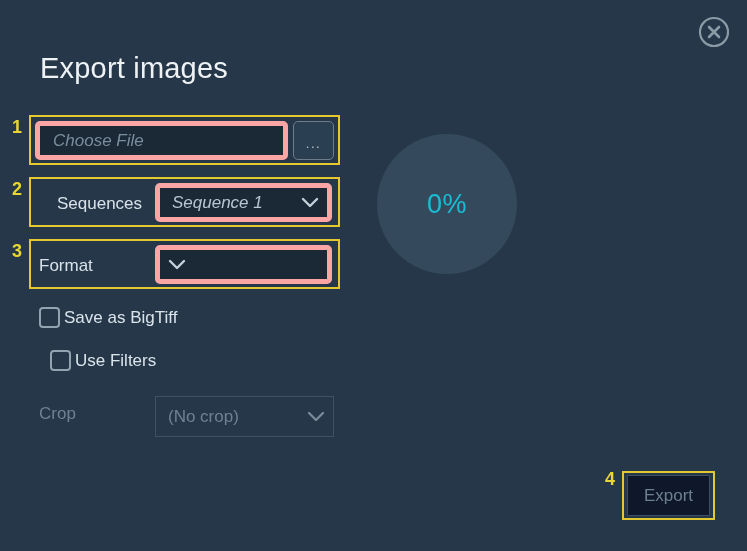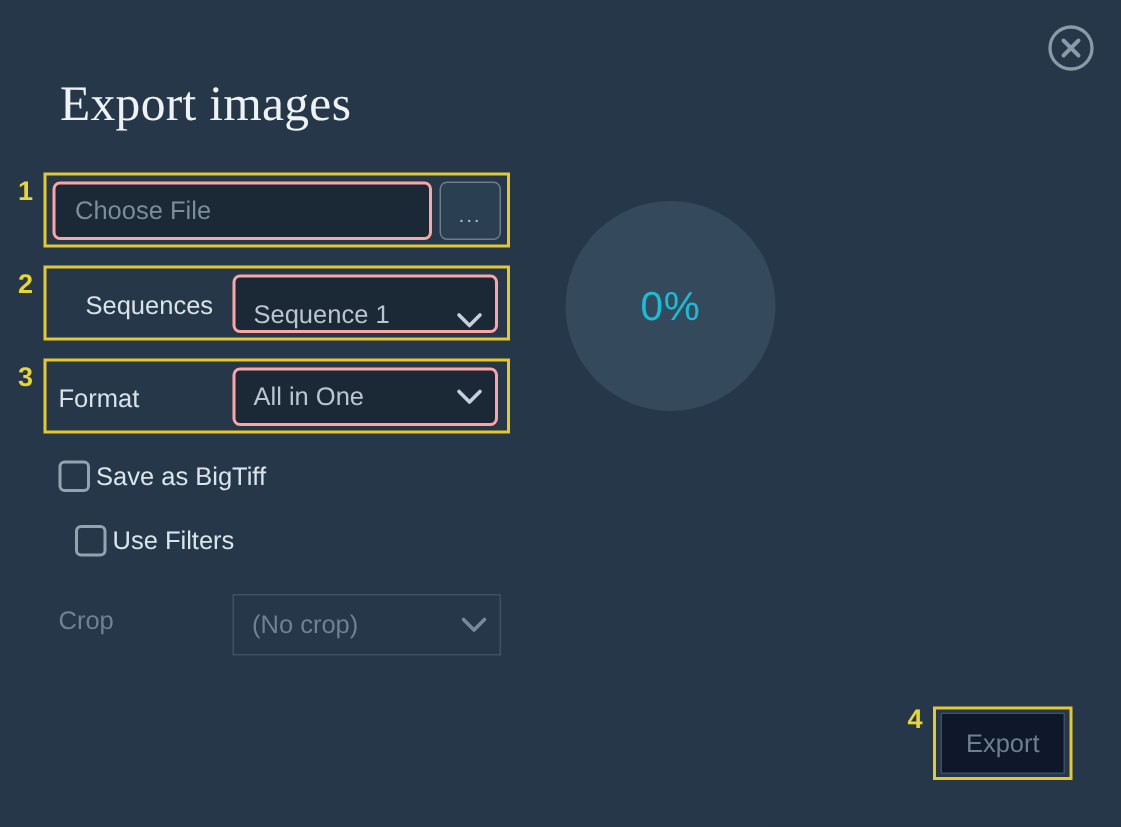--- a/index.html
+++ b/index.html
@@ -25,26 +25,25 @@
     height: 32px;
     cursor: pointer;
   }
   .close-btn svg { display: block; }
 
   
   .title {
     position: absolute;
     left: 40px;
     top: 52px;
-    font-size: 33px;
+    font-size: 29px;
     color: #eef2f5;
     font-weight: 400;
     letter-spacing: .2px;
     white-space: nowrap;
-    font-family: Liberation Serif, serif;
   }
 
   
   .marker {
     position: absolute;
     color: #e9d533;
     font-size: 18px;
     font-weight: bold;
     line-height: 1;
   }
@@ -53,23 +52,24 @@
   .hl {
     position: absolute;
     border: 2px solid #e3c92f;
     box-sizing: border-box;
     background: transparent;
   }
 
   
   .field-dark {
     background: #1b2936;
-    border: 2px solid #fca5a5;
+    border: 5px solid #fca5a5;
     border-radius: 5px;
     box-sizing: border-box;
+    font-style: italic;
   }
   .field-raised {
     background: #2b3f52;
     border: 1px solid #6d7d8c;
     border-radius: 5px;
     box-sizing: border-box;
   }
 
   
   .file-input {
@@ -223,35 +223,34 @@
   <span class="ph">Choose File</span>
 </div>
 <div class="browse-btn field-raised">
   <span class="dots">...</span>
 </div>
 
 <div class="marker" style="left:12px; top:180px;">2</div>
 <div class="hl" style="left:29px; top:177px; width:311px; height:50px;"></div>
 
 <div class="row-label" style="left:39px; top:194px;margin-left:18px;">Sequences</div>
-<div class="select field-dark" style="left:155px; top:183px; width:177px;align-items:flex-end;">
+<div class="select field-dark" style="left:155px; top:183px; width:177px;">
   <span class="val">Sequence 1</span>
   <span class="chev">
     <svg width="18" height="12" viewBox="0 0 18 12">
         <path d="M2 2 L9 9 L16 2" fill="none" stroke="#c4d0da" stroke-width="2.4" stroke-linecap="round" stroke-linejoin="round"></path>
       </svg>
   </span>
 </div>
 
 <div class="marker" style="left:12px; top:242px;">3</div>
 <div class="hl" style="left:29px; top:239px; width:311px; height:50px;"></div>
 
 <div class="row-label" style="left:39px; top:256px;">Format</div>
 <div class="select field-dark" style="left:155px; top:245px; width:177px;">
-  <span class="val">All in One</span>
   <span class="chev">
     <svg width="18" height="12" viewBox="0 0 18 12">
         <path d="M2 2 L9 9 L16 2" fill="none" stroke="#c4d0da" stroke-width="2.4" stroke-linecap="round" stroke-linejoin="round"></path>
       </svg>
   </span>
 </div>
 
 <div class="cb-row" style="left:39px; top:307px;">
   <span class="cb-box"></span>
   <span class="cb-label">Save as BigTiff</span>

